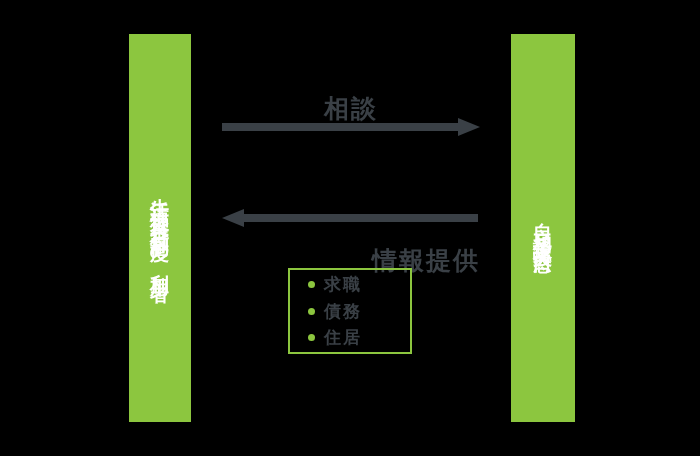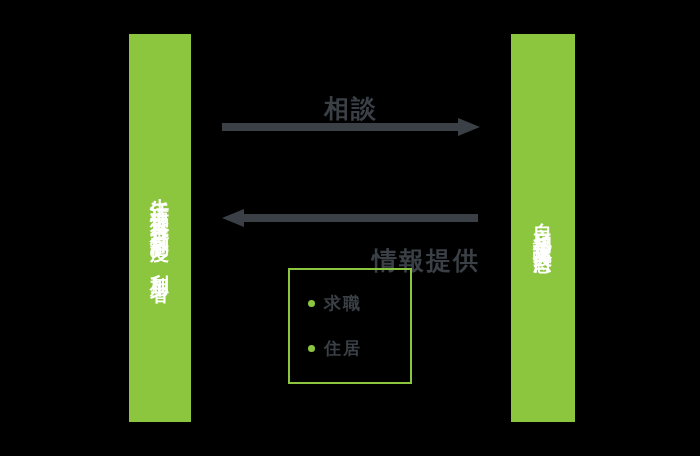--- a/index.html
+++ b/index.html
@@ -75,21 +75,21 @@
     border-top: 9px solid transparent;
     border-bottom: 9px solid transparent;
     border-right: 22px solid #3A4046;
   }
   
   .info-box {
     position: absolute;
     left: 288px;
     top: 268px;
     width: 124px;
-    height: 116px;
+    height: 86px;
     box-sizing: border-box;
     border: 2px solid #8CC63F;
     display: flex;
     flex-direction: column;
     justify-content: space-evenly;
     padding-left: 18px;
   }
   .info-item {
     display: flex;
     align-items: center;
@@ -134,17 +134,21 @@
 
   <div class="arrow-label info">情報提供</div>
 
   <div class="info-box">
     <div class="info-item">
       <span class="bullet"></span>
       <span>求職</span>
     </div>
     <div class="info-item">
       <span class="bullet"></span>
+      <span>債務</span>
+    </div>
+    <div class="info-item">
+      <span class="bullet"></span>
       <span>住居</span>
     </div>
   </div>
 
 </div>
 
 </body></html>

